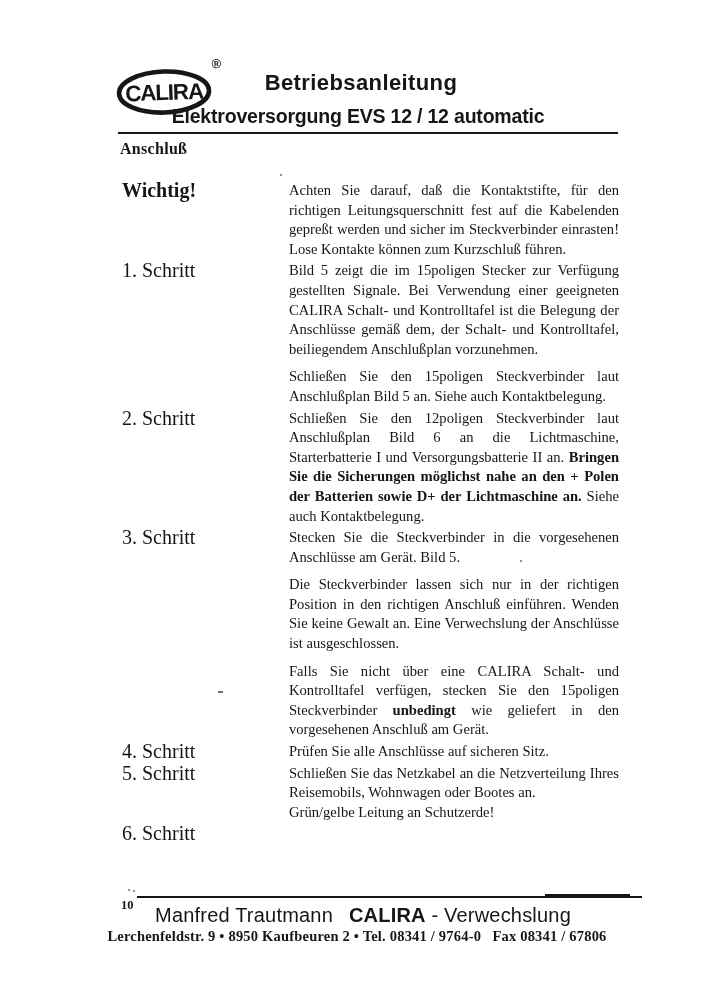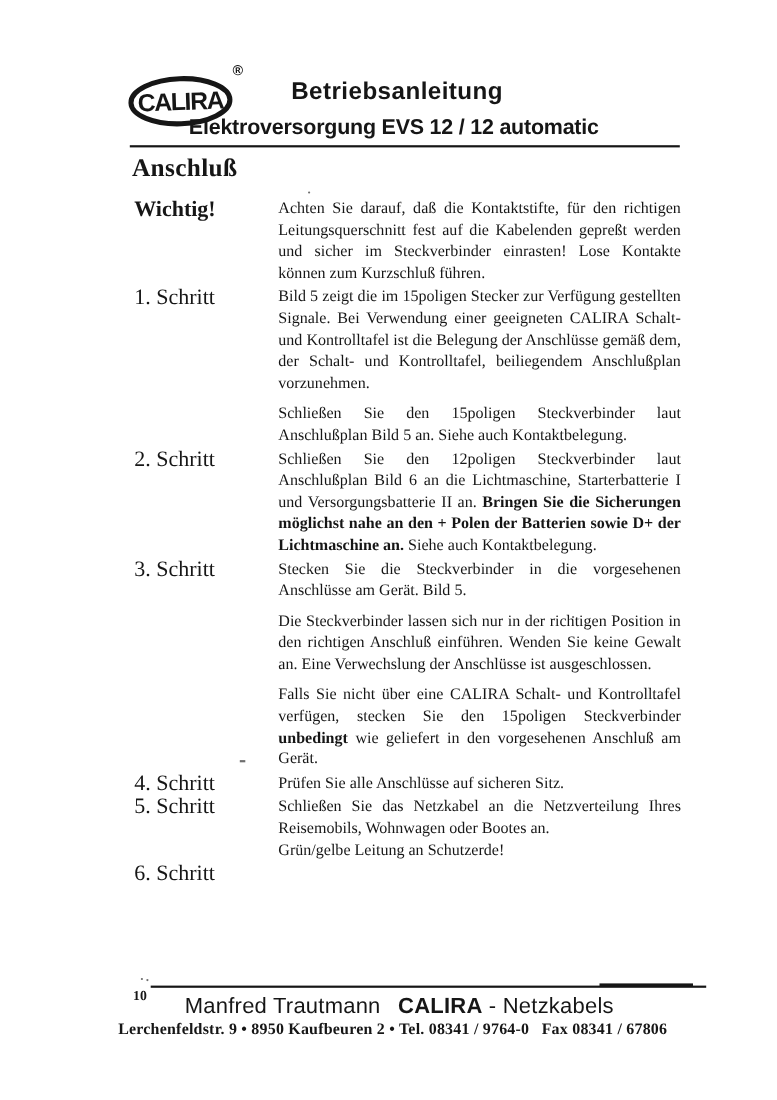--- a/index.html
+++ b/index.html
@@ -36,33 +36,33 @@
     text-align: center; transform: translateX(5px);
     font-family: "Liberation Sans", sans-serif;
     font-weight: bold; font-size: 19.5px; letter-spacing: -0.2px;
   }
   .hdr-rule {
     position: absolute; top: 132px; left: 118px;
     width: 500px; height: 2px; background: #161616;
   }
   .section-heading {
     position: absolute; top: 140px; left: 120px;
-    font-weight: bold; font-size: 23px; letter-spacing: 0.3px;
+    font-weight: bold; font-size: 16px; letter-spacing: 0.3px;
   }
 
   
   .steps {
     position: absolute; top: 181px; left: 122px; width: 497px;
   }
   .step-row { display: flex; align-items: flex-start; margin-bottom: 2px; }
   .step-label {
     flex: none; width: 131px;
     font-size: 20px; line-height: 19.6px;
   }
-  .step-body { flex: 1; min-width: 0; }
+  .step-body { flex: 1; min-width: 0; margin-left: 36px; }
   .paragraph {
     margin: 0; padding: 0;
     font-size: 14.6px; line-height: 19.6px;
     text-align: justify; white-space: pre-wrap;
   }
   .paragraph:not(:last-child) { margin-bottom: 8px; }
   .b { font-weight: bold; }
 
   
   .footer-rule {
@@ -159,21 +159,21 @@
       </div>
       <div class="step-row">
         <div class="step-label">6. Schritt</div>
       </div>
     </div>
 
   <div>
     <span class="pagenum">10</span>
     <div class="footer-rule"></div>
     <div class="footer-rule-thick"></div>
-    <div class="company-line"><span>Manfred Trautmann  </span><span class="b">CALIRA</span><span> - Netzkabels</span></div>
+    <div class="company-line"><span>Manfred Trautmann  </span><span class="b">CALIRA</span><span> - Verwechslung</span></div>
     <div class="address-line">Lerchenfeldstr. 9  •  8950 Kaufbeuren 2  •  Tel. 08341 / 9764-0  Fax 08341 / 67806</div>
   </div>
 
   <div class="speck speck-1"></div>
   <div class="speck speck-2"></div>
   <div class="speck speck-3"></div>
   <div class="speck speck-4"></div>
   <div class="speck speck-5"></div>
 
 </div>

